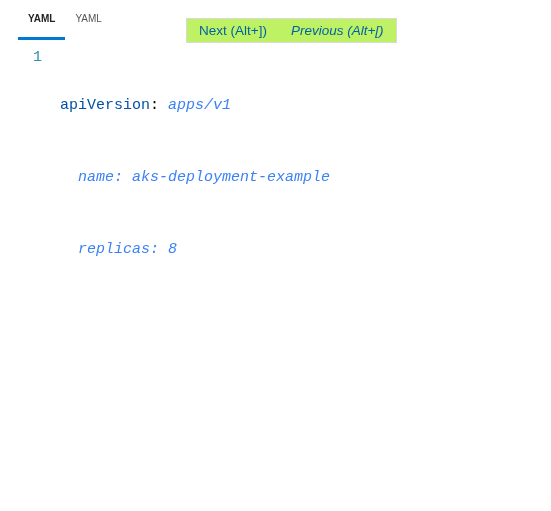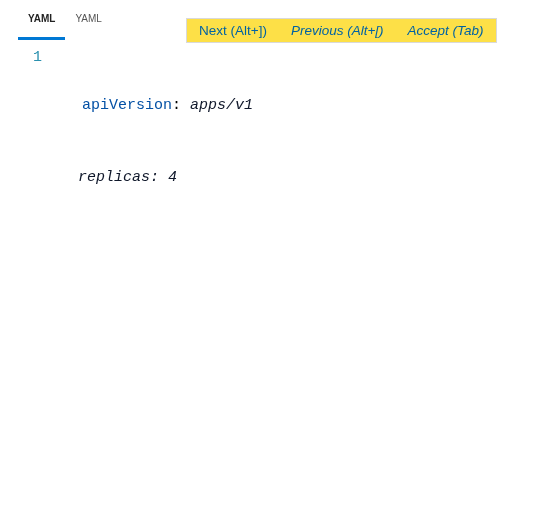--- a/index.html
+++ b/index.html
@@ -29,21 +29,21 @@
   }
   .tab.active {
     color: #222;
     font-weight: 600;
     border-bottom: 3px solid #0078d4;
   }
   .suggest-bar {
     position: absolute;
     left: 186px;
     top: 18px;
-    background: #fde047;
+    background: #bef264;
     border: 1px solid #d9d9d9;
     display: flex;
     font-size: 13.5px;
     color: #0062a3;
     z-index: 5;
   }
   .suggest-btn {
     padding: 4px 12px;
     cursor: pointer;
   }
@@ -71,45 +71,45 @@
   }
   .code {
     flex: 1;
     color: #888;
     white-space: pre;
     font-style: italic;
   }
   .code-line {
     height: 24px;
   }
-  .tok-key-real { color: #0451a5; font-style: normal; margin-left: 22px; }
+  .tok-key-real { color: #0451a5; font-style: normal; }
   .tok-colon-real { color: #000; font-style: normal; }
-  .tok-ghost { color: #0f172a; font-style: italic; }
+  .tok-ghost { color: #3b82f6; font-style: italic; }
 </style>
 </head>
 <body>
 
 <div class="tabs-row">
   <div class="tab active">YAML</div>
   <div class="tab">YAML</div>
 
   <div class="suggest-bar">
     <div class="suggest-btn">Next (Alt+])</div>
     <div class="suggest-btn">Previous (Alt+[)</div>
-    <div class="suggest-btn">Accept (Tab)</div>
   </div>
 </div>
 
 <div class="editor">
   <div class="gutter">
     <div>1</div>
   </div>
   <div class="code">
     <div class="code-line"><span class="tok-key-real">apiVersion</span><span class="tok-colon-real">: </span><span class="tok-ghost">apps/v1</span></div>
-    <div class="code-line tok-ghost">  replicas: 4</div>
+    <div class="code-line tok-ghost">  name: aks-deployment-example</div>
+    <div class="code-line tok-ghost">  replicas: 8</div>
     
     
     
     
     
     
     
     
     
     

